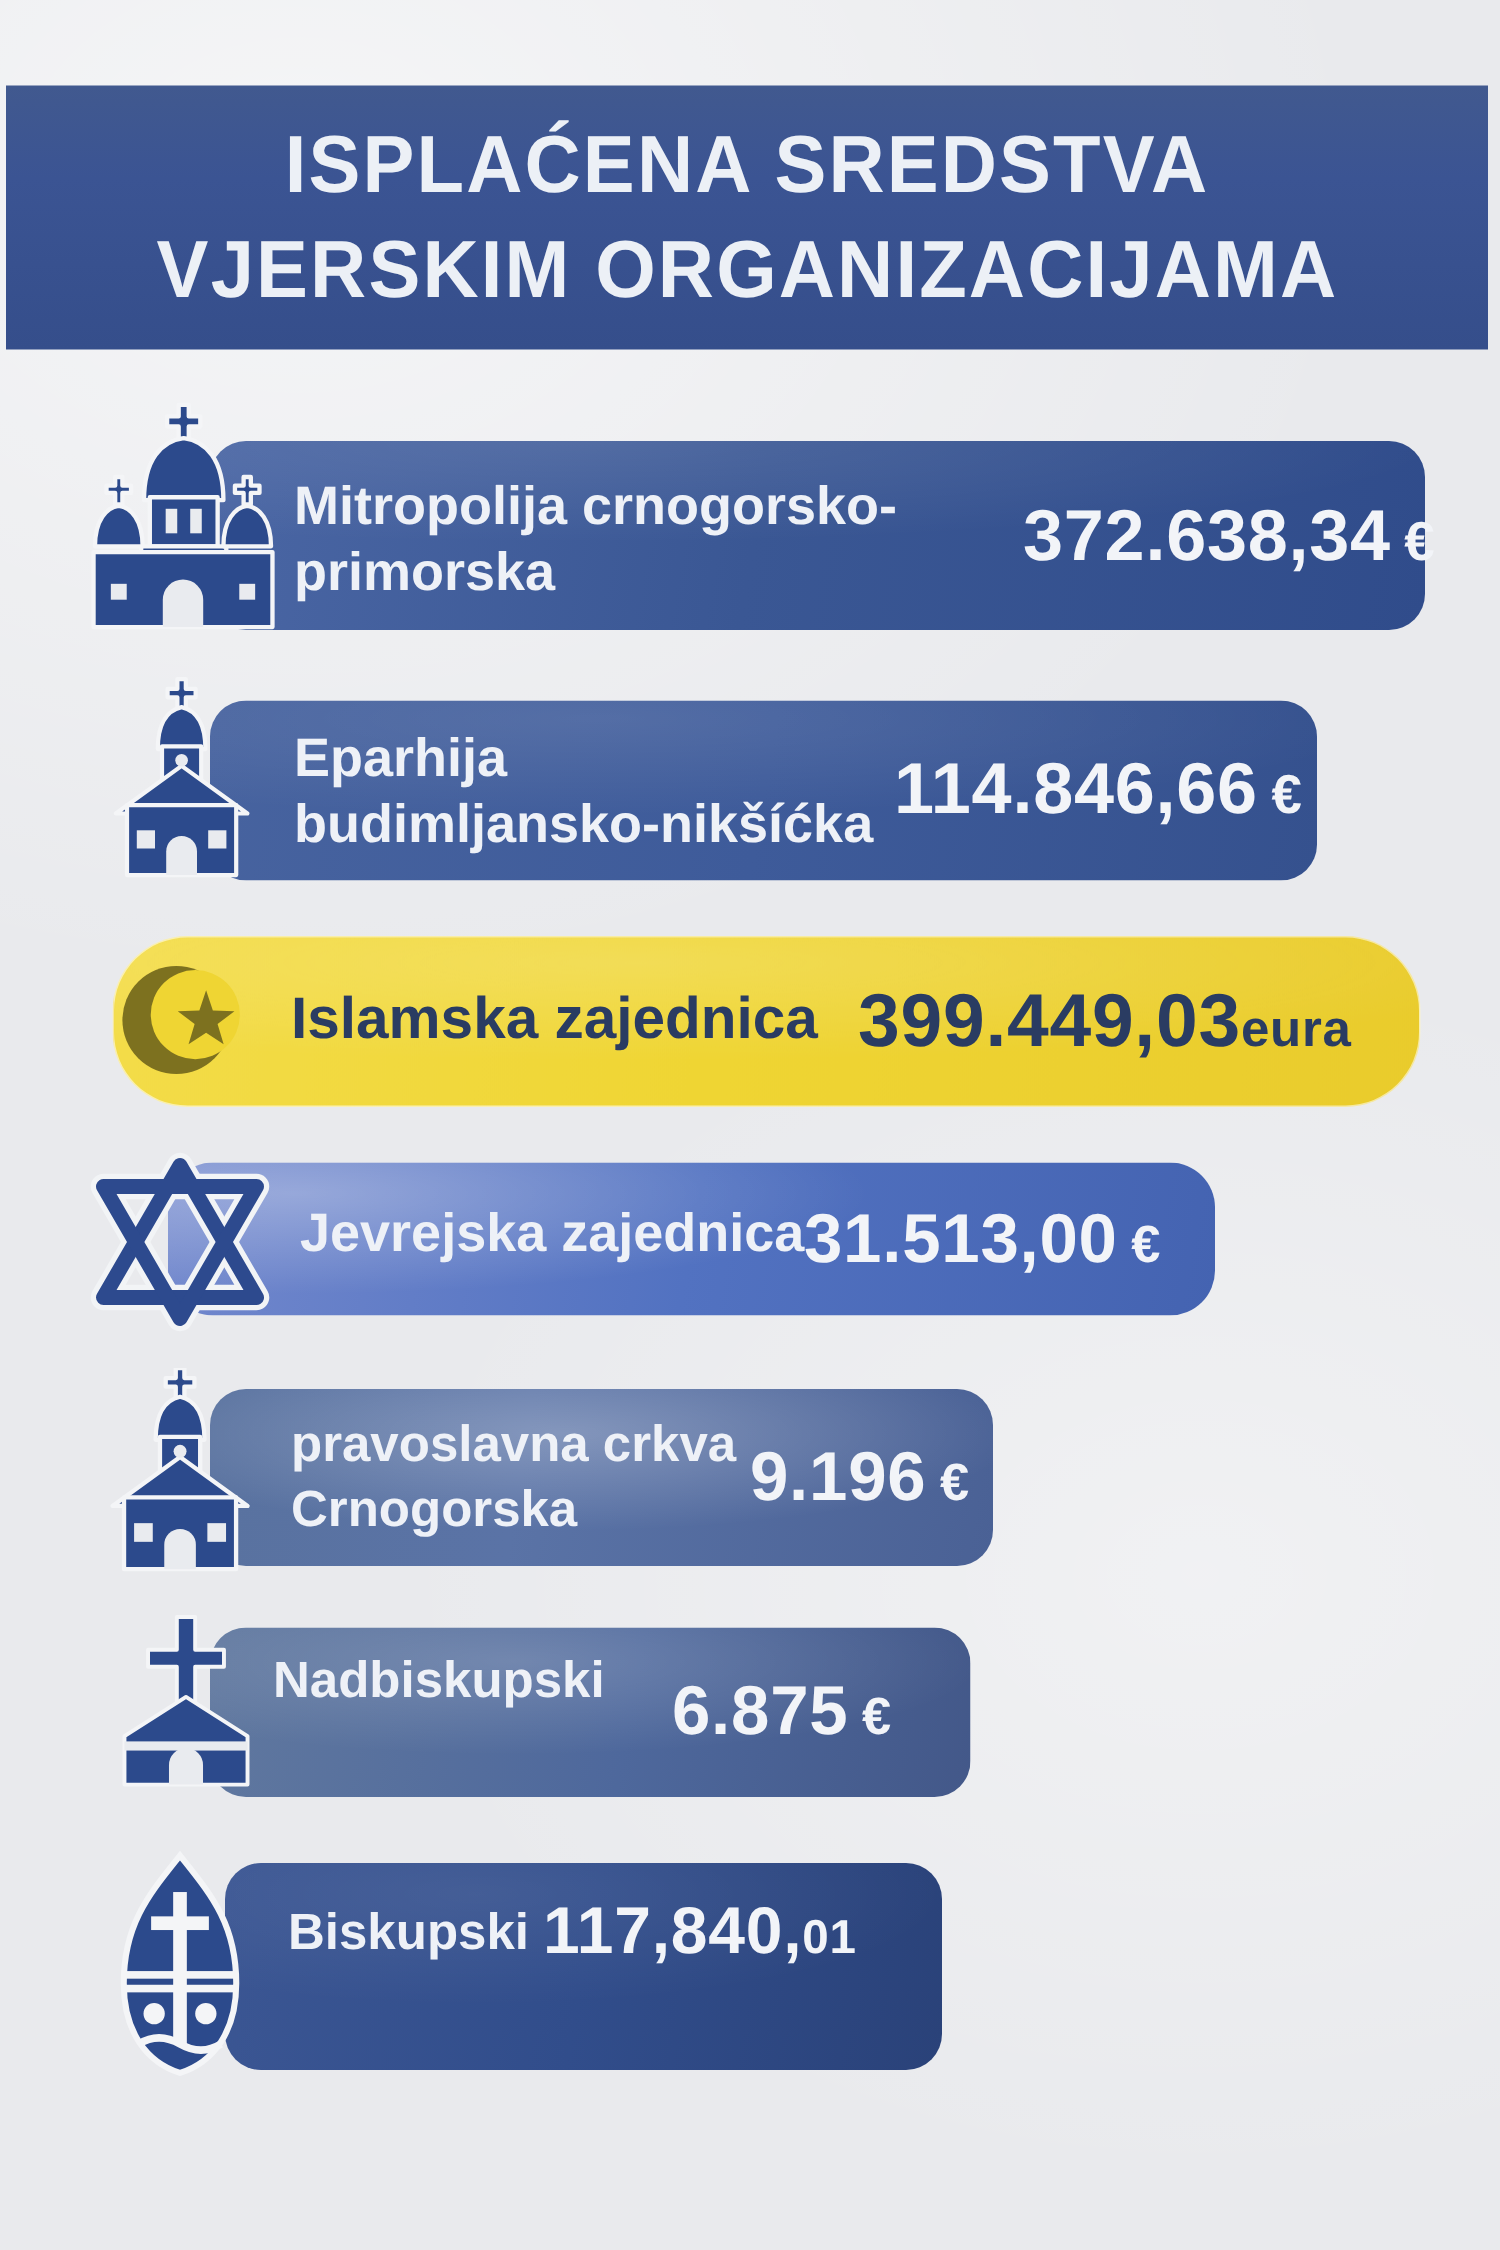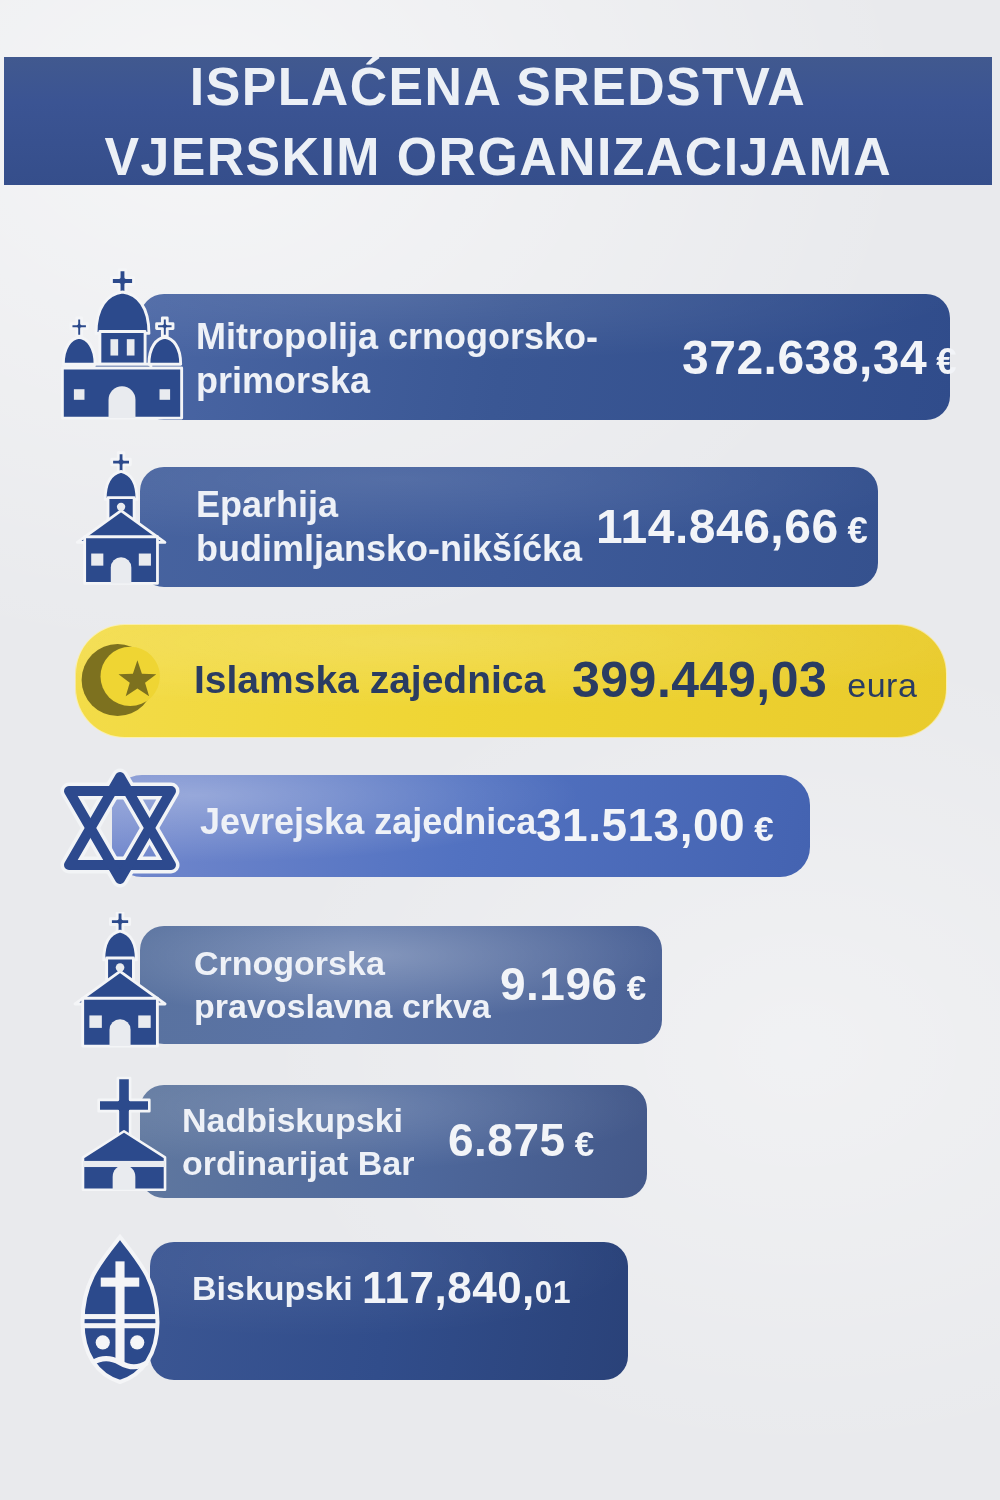--- a/index.html
+++ b/index.html
@@ -8,21 +8,21 @@
     width:1000px;height:1500px;
     font-family:"Liberation Sans", sans-serif;
     background:
       radial-gradient(120% 60% at 20% 8%, rgba(255,255,255,.55), transparent 60%),
       radial-gradient(100% 50% at 80% 70%, rgba(255,255,255,.35), transparent 55%),
       #e9eaed;
     overflow:hidden;
   }
   
   .title-band{
-    position:absolute;left:4px;top:57px;width:988px;height:128px;
+    position:absolute;left:4px;top:57px;width:988px;height:176px;
     background:linear-gradient(180deg,#41598f 0%,#3b5493 35%,#354e8b 100%);
     display:flex;flex-direction:column;align-items:center;justify-content:center;
     color:#ecf0f6;text-align:center;
   }
   .title-band .t{
     display:block;font-weight:700;font-size:54px;line-height:70px;
     letter-spacing:1.5px;transform:scaleX(.96);white-space:nowrap;
   }
   
   .bar{position:absolute;border-radius:24px;}
@@ -47,21 +47,21 @@
   .label.l2{left:196px;top:483px;font-size:36px;line-height:44px;}
   .amount.a2{left:596px;top:499px;font-size:48px;line-height:56px;}
   
   .bar.b3{left:75px;top:624px;width:870px;height:112px;border-radius:50px;
     border:1px solid rgba(255,255,255,.55);
     background:radial-gradient(110% 90% at 40% 15%, rgba(255,255,255,.16), transparent 65%),
                linear-gradient(100deg,#f3dc49,#efd533 45%,#e9cb2c);}
   .icon.i3{left:78px;top:636px;width:90px;height:88px;}
   .label.l3{left:194px;top:656px;font-size:39px;line-height:48px;color:#2a3c62;}
   .amount.a3{left:572px;top:650px;font-size:50px;line-height:60px;color:#2a3c62;}
-  .amount.a3 .cur{font-size:.68em;font-weight:400;margin-left:20px;}
+  .amount.a3 .cur{font-size:.68em;font-weight:700;margin-left:0;}
   
   .bar.b4{left:112px;top:775px;width:698px;height:102px;border-radius:30px;
     background:radial-gradient(100% 120% at 12% 20%, rgba(255,255,255,.30), transparent 55%),
                linear-gradient(100deg,#7288cd,#5272c1 50%,#4463b1);}
   .icon.i4{left:60px;top:768px;width:120px;height:120px;}
   .label.l4{left:200px;top:800px;font-size:36px;line-height:44px;}
   .amount.a4{left:536px;top:798px;font-size:46px;line-height:54px;}
   
   .bar.b5{left:140px;top:926px;width:522px;height:118px;
     background:radial-gradient(90% 85% at 45% 25%, rgba(255,255,255,.26), transparent 65%),
@@ -195,41 +195,40 @@
         <rect x="20" y="90" width="78" height="50"></rect>
       </g>
       <g fill="#e9ebef">
         <circle cx="59" cy="58" r="4.5"></circle>
         <path d="M48 140 v-17 a11 11 0 0 1 22 0 v17 z"></path>
         <rect x="27" y="108" width="13" height="13"></rect>
         <rect x="78" y="108" width="13" height="13"></rect>
       </g>
     </svg>
     <div class="label l5">
+      <span class="l">pravoslavna crkva</span>
       <span class="l">Crnogorska</span>
-      <span class="l">pravoslavna crkva</span>
     </div>
     <div class="amount a5">
       <span>9.196</span><span class="cur">€</span>
     </div>
   </div>
 
   <div>
     <div class="bar b6"></div>
     <svg class="icon i6" viewBox="0 0 110 130">
       <g fill="#2c4a8c" stroke="#f4f5f7" stroke-width="3" stroke-linejoin="round">
         <path d="M48 2h14v25h22v13H62v30H48V40H26V27h22z"></path>
         <path d="M8 130 V93 L55 63 L102 93 V130 Z"></path>
       </g>
       <rect x="8" y="97" width="94" height="7" fill="#e9ebef"></rect>
       <path d="M42 130 v-15 a13 13 0 0 1 26 0 v15 z" fill="#e9ebef"></path>
     </svg>
     <div class="label l6">
       <span class="l">Nadbiskupski</span>
-      <span class="l">ordinarijat Bar</span>
     </div>
     <div class="amount a6">
       <span>6.875</span><span class="cur">€</span>
     </div>
   </div>
 
   <div>
     <div class="bar b7"></div>
     <svg class="icon i7" viewBox="0 0 110 150">
       <path d="M55 3 C74 27 92 47 92 87 C92 119 77 139 55 146 C33 139 18 119 18 87 C18 47 36 27 55 3 Z" fill="#2c4a8c" stroke="#f4f5f7" stroke-width="4"></path>

